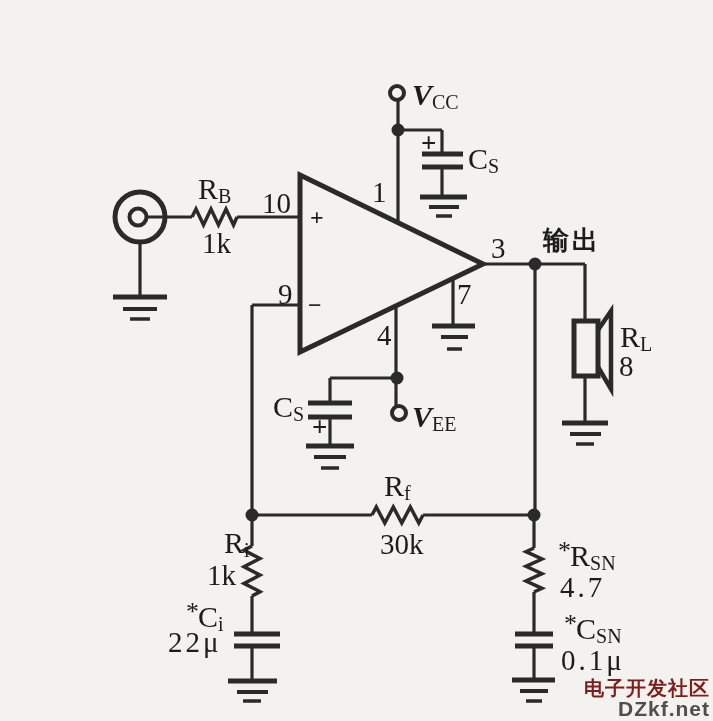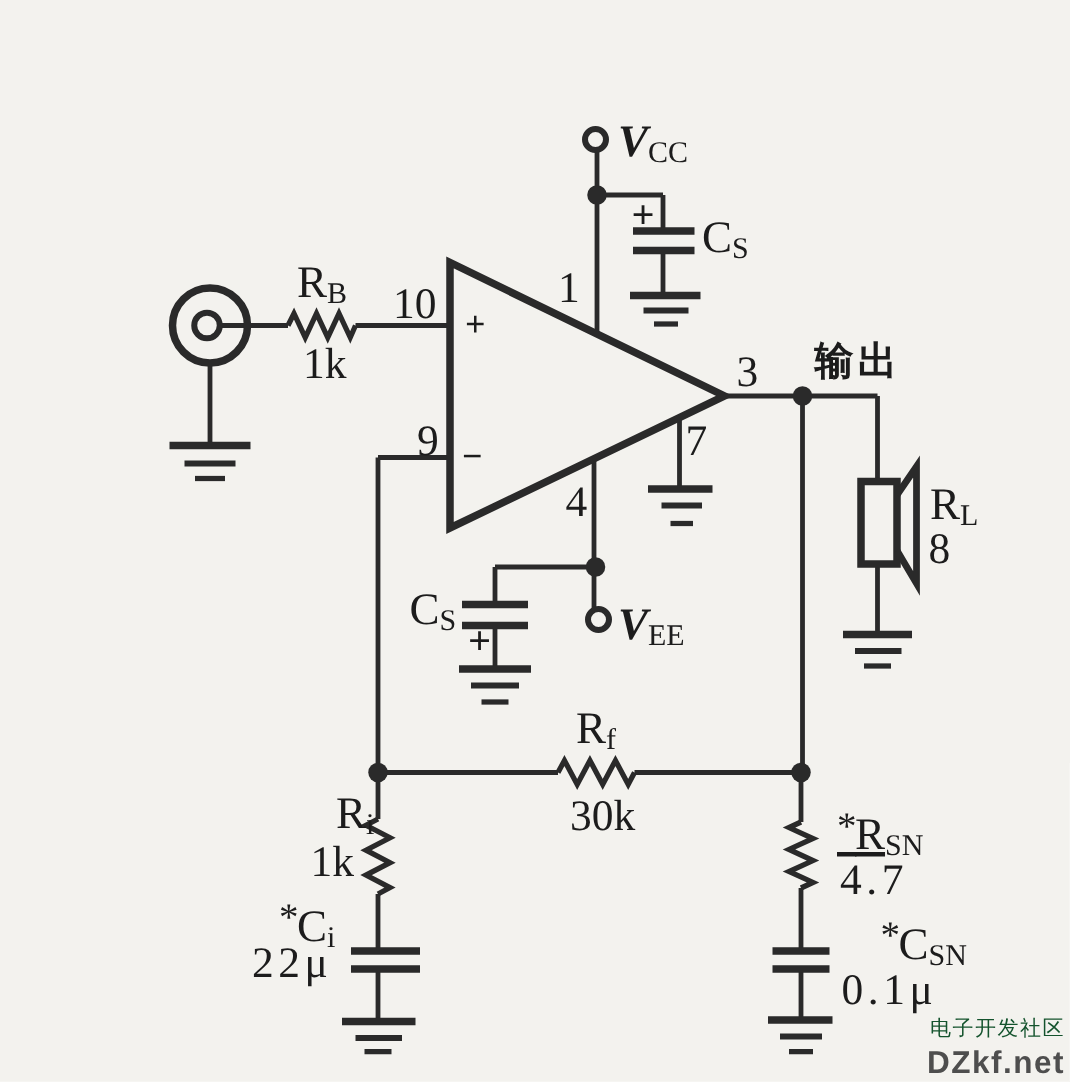--- a/index.html
+++ b/index.html
@@ -16,21 +16,21 @@
   .lbl{position:absolute;white-space:nowrap;line-height:1;}
   .sym{font-size:30px;}
   .sym .s{font-size:20px;vertical-align:-4px;letter-spacing:0;}
   .sym .star{font-size:26px;vertical-align:7px;margin-right:-1px;}
   .it{font-style:italic;font-weight:700;}
   .num{font-size:29px;}
   .val{font-size:29px;letter-spacing:3px;}
   .cn{font-family:"Liberation Sans",sans-serif;font-weight:700;font-size:26px;letter-spacing:3px;}
   .pol{font-size:27px;font-weight:700;}
   .opsign{font-size:24px;font-weight:700;}
-  .wm1{font-family:"Liberation Sans",sans-serif;font-weight:400;font-size:14px;color:#14532d;letter-spacing:1px;}
+  .wm1{font-family:"Liberation Sans",sans-serif;font-weight:700;font-size:20px;color:#7f1d1d;letter-spacing:1px;}
   .wm2{font-family:"Liberation Sans",sans-serif;font-weight:800;font-size:21px;color:#4e4e4e;letter-spacing:1px;}
   .two-line{line-height:31px;}
 </style>
 </head>
 <body>
 
 <div id="stage">
 
   <svg id="circuit-svg" width="713" height="721" viewBox="0 0 713 721">
     <g stroke="#2a2a2a" fill="none">
@@ -150,22 +150,22 @@
 
   <div class="lbl sym" style="left:384px;top:471px;"><span>R</span><span class="s">f</span></div>
   <div class="lbl num" style="left:380px;top:530px;">30k</div>
 
   <div class="lbl sym" style="left:204px;top:528px;margin-left:20px;"><span>R</span><span class="s">i</span></div>
   <div class="lbl num" style="left:207px;top:561px;">1k</div>
 
   <div class="lbl sym" style="left:186px;top:599px;"><span class="star">*</span><span>C</span><span class="s">i</span></div>
   <div class="lbl val" style="left:168px;top:628px;">22μ</div>
 
-  <div class="lbl sym" style="left:558px;top:538px;text-decoration:underline;"><span class="star">*</span><span>R</span><span class="s">SN</span></div>
+  <div class="lbl sym" style="left:558px;top:538px;"><span class="star">*</span><span>R</span><span class="s">SN</span></div>
   <div class="lbl val" style="left:560px;top:573px;">4.7</div>
 
-  <div class="lbl sym" style="left:564px;top:611px;margin-left:23px;"><span class="star">*</span><span>C</span><span class="s">SN</span></div>
+  <div class="lbl sym" style="left:564px;top:611px;"><span class="star">*</span><span>C</span><span class="s">SN</span></div>
   <div class="lbl val" style="left:561px;top:646px;">0.1μ</div>
 
   <div class="lbl wm1" style="right:3px;top:678px;">电子开发社区</div>
   <div class="lbl wm2" style="right:3px;top:698px;">DZkf.net</div>
 
 </div>
 
 </body></html>

